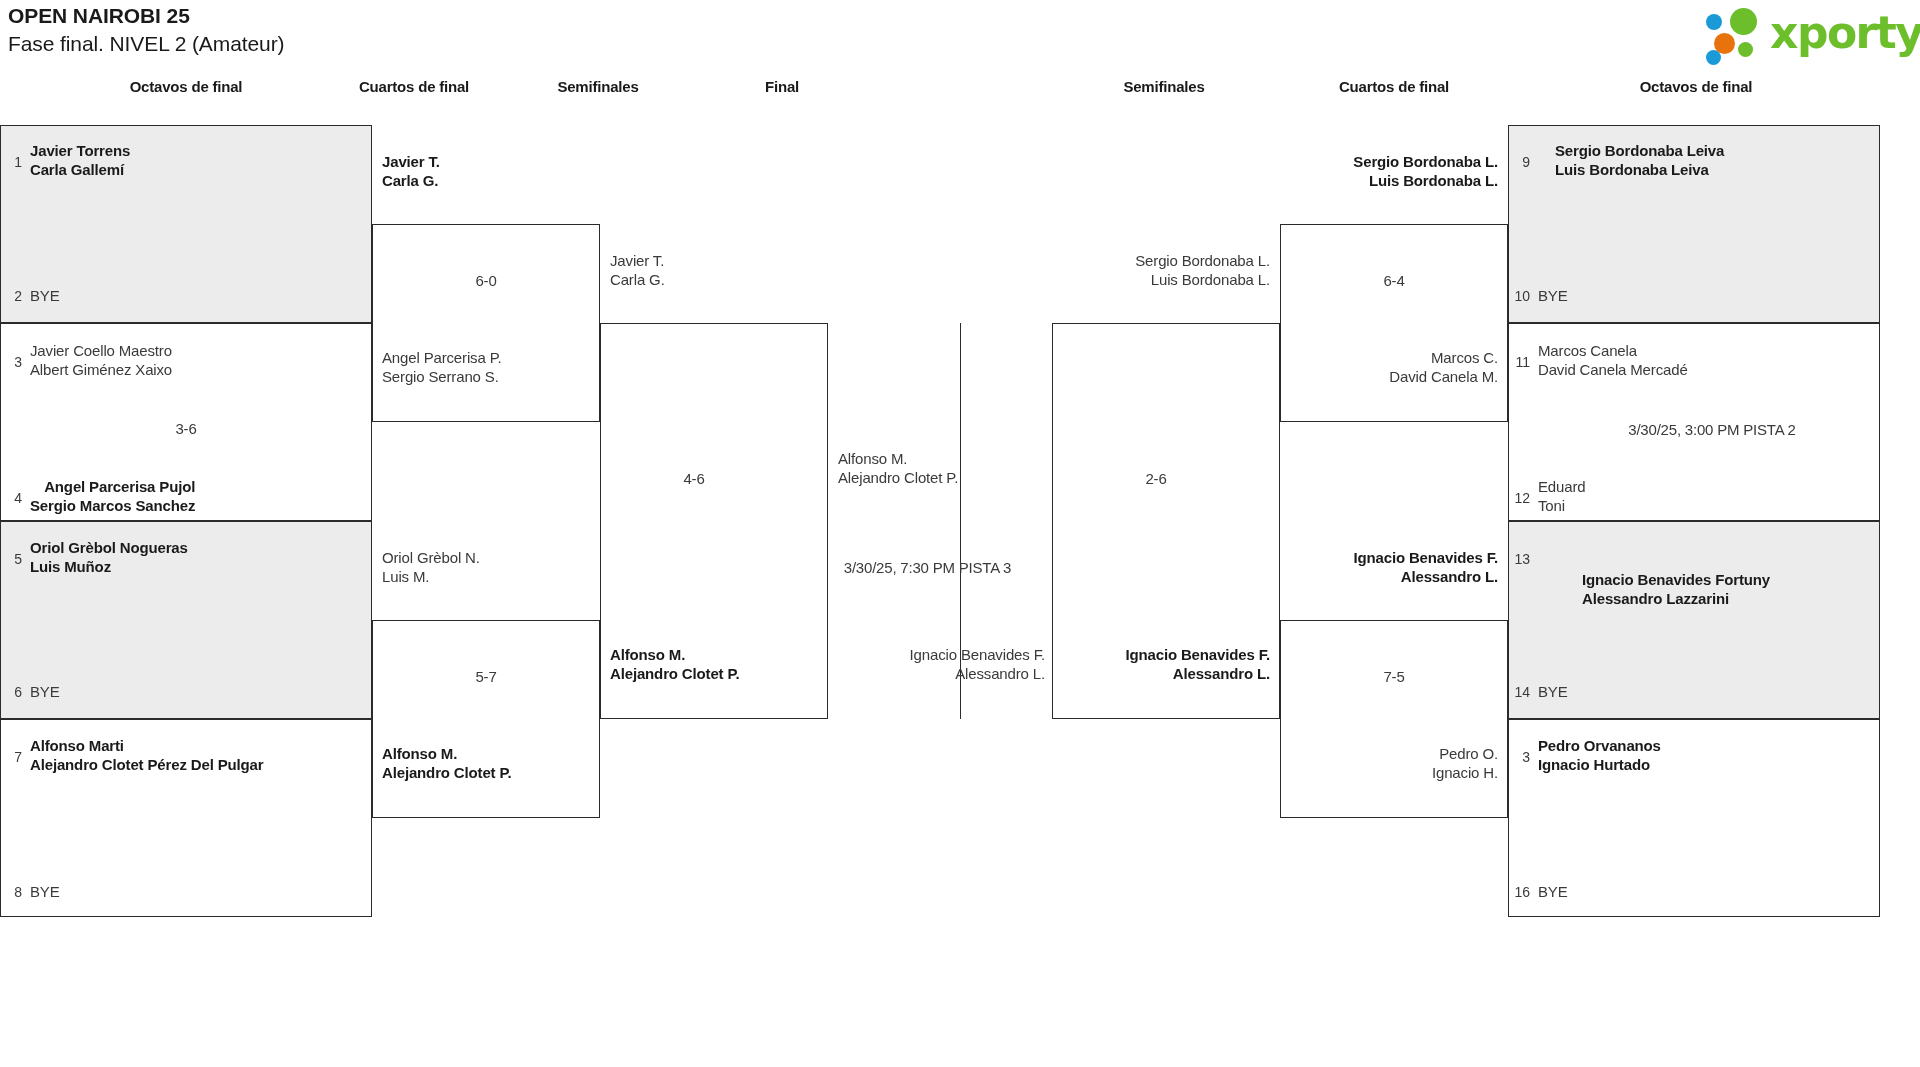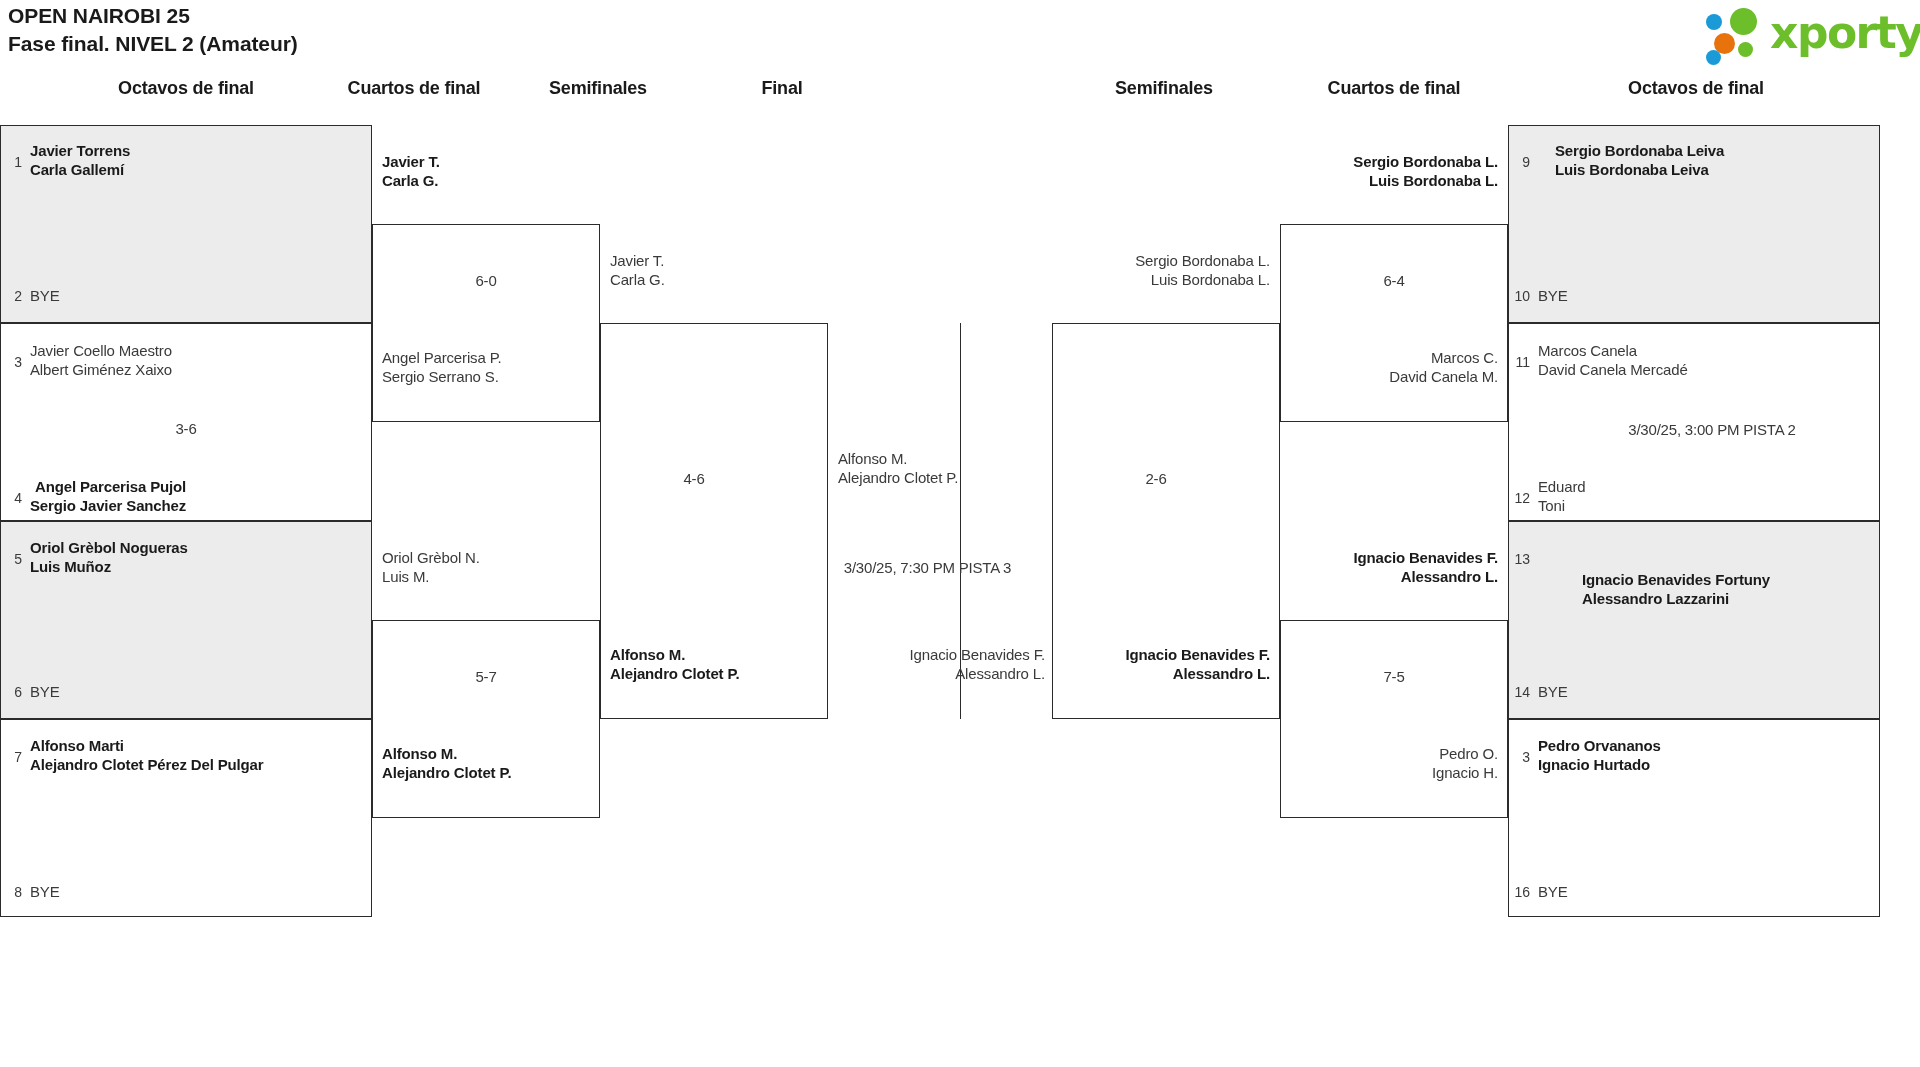--- a/index.html
+++ b/index.html
@@ -21,21 +21,21 @@
   #header-title {
     left: 8px; top: 2px;
     font-size: 21px;
     font-weight: 700;
     line-height: 27px;
     letter-spacing: -0.1px;
   }
   #header-subtitle {
     left: 8px; top: 30px;
     font-size: 21px;
-    font-weight: 700;
+    font-weight: 400;
     line-height: 27px;
     letter-spacing: -0.1px;
   }
 
   
   #brand-logo {
     left: 1706px; top: 4px;
     width: 206px; height: 58px;
   }
   #brand-logo .dot { position: absolute; border-radius: 50%; }
@@ -44,21 +44,21 @@
     left: 64px; top: 3px;
     font-size: 44px;
     font-weight: 700;
     letter-spacing: -1.5px;
     color: #6cbe2a;
     font-family: "DejaVu Sans", sans-serif;
   }
 
   
   .round-header {
-    font-size: 18px;
+    font-size: 15px;
     font-weight: 700;
     text-align: center;
     top: 78px;
     letter-spacing: -0.2px;
   }
 
   
   .box {
     border: 1px solid #2b2b2b;
     box-sizing: border-box;
@@ -132,21 +132,21 @@
 <div class="abs box" style="left:0px;top:323px;width:372px;height:198px;"></div>
 <div class="abs seed" style="left:0px;top:354px;">3</div>
 <div class="abs names" style="left:30px;top:342px;color:#3a3a3a;">
   <div>Javier Coello Maestro</div>
   <div>Albert Giménez Xaixo</div>
 </div>
 <div class="abs score" style="left:0px;top:420px;width:372px;color:#3a3a3a;">3-6</div>
 <div class="abs seed" style="left:0px;top:490px;">4</div>
 <div class="abs names bold" style="left:30px;top:478px;text-align:right;">
   <div>Angel Parcerisa Pujol</div>
-  <div>Sergio Javier Sanchez</div>
+  <div>Sergio Marcos Sanchez</div>
 </div>
 
 <div class="abs box shaded" style="left:0px;top:521px;width:372px;height:198px;"></div>
 <div class="abs seed" style="left:0px;top:551px;">5</div>
 <div class="abs names bold" style="left:30px;top:539px;">
   <div>Oriol Grèbol Nogueras</div>
   <div>Luis Muñoz</div>
 </div>
 <div class="abs seed" style="left:0px;top:684px;">6</div>
 <div class="abs names" style="left:30px;top:683px;color:#3a3a3a;">BYE</div>

